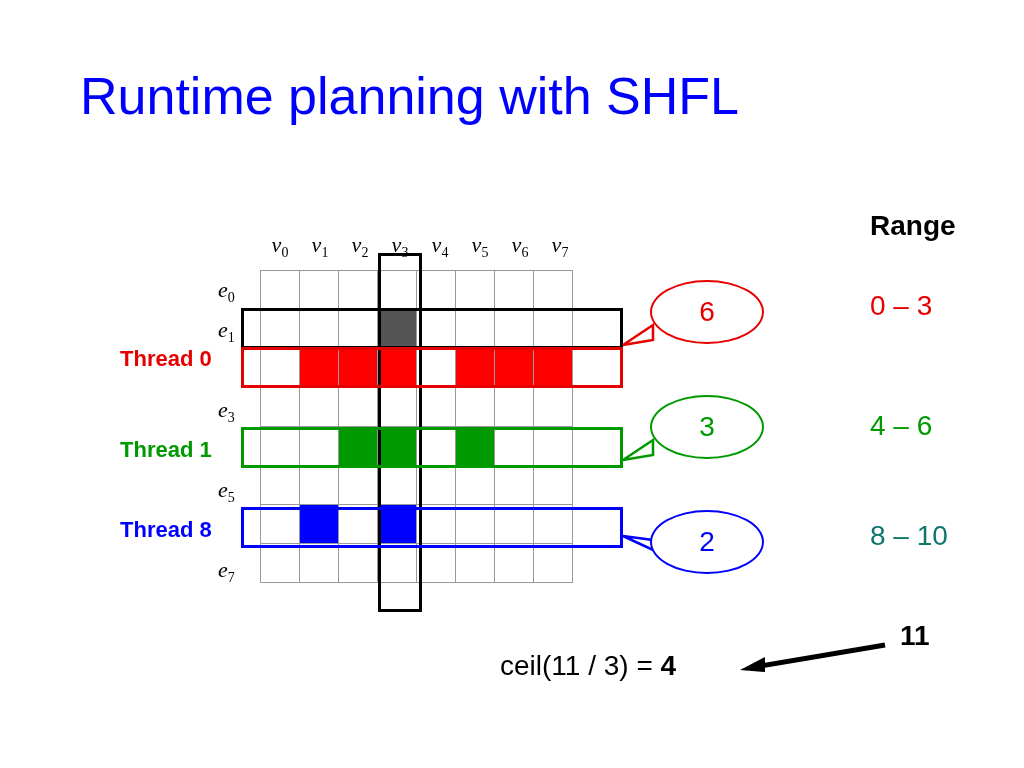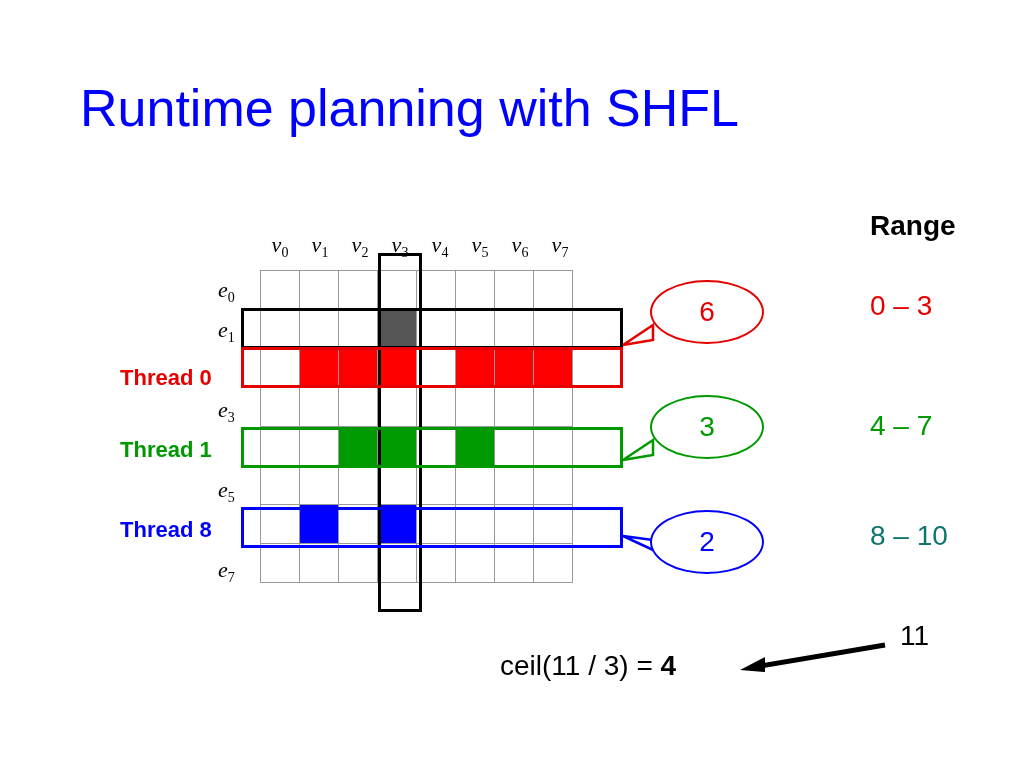--- a/index.html
+++ b/index.html
@@ -7,21 +7,21 @@
     padding: 0;
     width: 1024px;
     height: 768px;
     font-family: Arial, Helvetica, sans-serif;
     background: #fff;
     position: relative;
     overflow: hidden;
   }
   .title {
     position: absolute;
-    top: 78px;
+    top: 66px;
     left: 80px;
     font-size: 52px;
     color: #0000ff;
     font-weight: normal;
   }
   .grid {
     position: absolute;
     top: 270px;
     left: 260px;
   }
@@ -68,21 +68,21 @@
   }
   .row-labels sub {
     font-size: 14px;
     font-style: normal;
   }
   .thread-label {
     position: absolute;
     font-weight: bold;
     font-size: 22px;
   }
-  .th0 { color: #e60000; top: 365px; left: 120px; }
+  .th0 { color: #e60000; top: 346px; left: 120px; }
   .th1 { color: #009900; top: 437px; left: 120px; }
   .th2 { color: #0000ff; top: 517px; left: 120px; }
   .fill-red { background: #ff0000; }
   .fill-green { background: #009900; }
   .fill-blue { background: #0000ff; }
   .fill-dark { background: #555; }
   .row-box {
     position: absolute;
     width: 376px;
     height: 35px;
@@ -140,21 +140,21 @@
     left: 500px;
     font-size: 28px;
     text-align: right;
   }
   .ceil-text .bold { font-weight: bold; }
   .eleven {
     position: absolute;
     top: 620px;
     left: 900px;
     font-size: 28px;
-    font-weight: normal;
+    font-weight: bold;
   }
   .arrow {
     position: absolute;
     top: 637px;
     left: 740px;
     width: 150px;
     height: 40px;
   }
   .tail-svg {
     position: absolute;
@@ -295,21 +295,21 @@
 </svg>
 <div class="callout co-green">3</div>
 
 <svg class="tail-svg" style="left:618px;top:528px" width="40" height="30">
   <path d="M 35 12 L 5 8 L 35 22 Z" fill="#fff" stroke="#0000ff" stroke-width="2.5"></path>
 </svg>
 <div class="callout co-blue">2</div>
 
 <div class="range-header">Range</div>
 <div class="range-val rv-red">0 – 3</div>
-<div class="range-val rv-green">4 – 7</div>
+<div class="range-val rv-green">4 – 6</div>
 <div class="range-val rv-blue">8 – 10</div>
 
 <div class="ceil-text">
   <span>ceil(11 / 3) = </span><span class="bold">4</span>
 </div>
 
 <div class="eleven">11</div>
 
 <svg class="arrow" viewBox="0 0 150 40">
   <line x1="145" y1="8" x2="15" y2="30" stroke="#000" stroke-width="5"></line>

